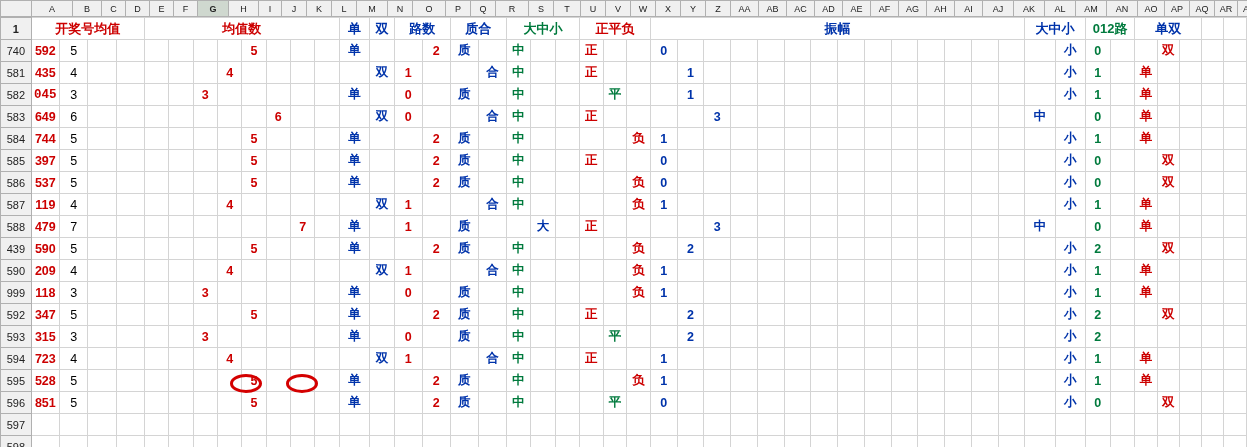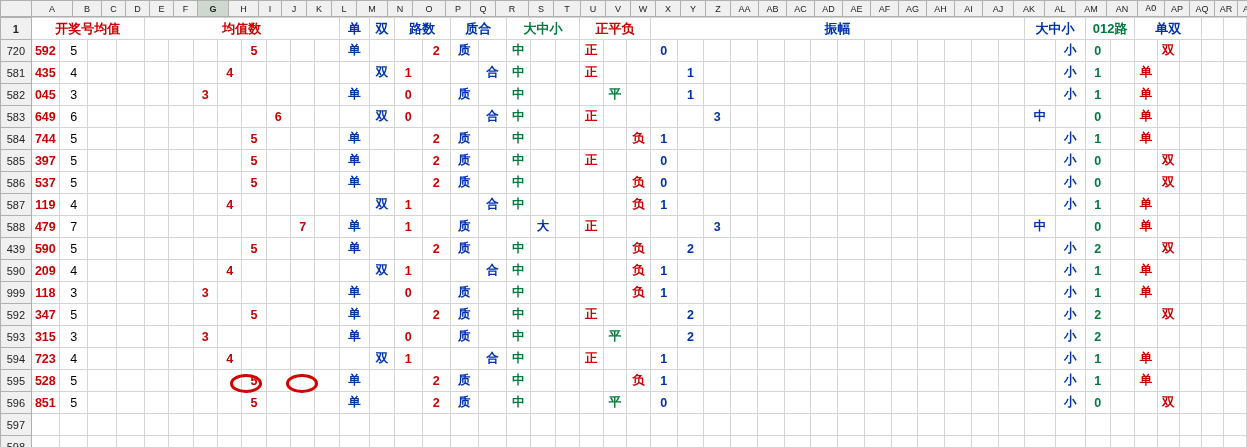--- a/index.html
+++ b/index.html
@@ -101,21 +101,21 @@
           <td style="width: 25px;">AE</td>
           <td style="width: 25px;">AF</td>
           <td style="width: 25px;">AG</td>
           <td style="width: 25px;">AH</td>
           <td style="width: 25px;">AI</td>
           <td style="width: 28px;">AJ</td>
           <td style="width: 28px;">AK</td>
           <td style="width: 28px;">AL</td>
           <td style="width: 28px;">AM</td>
           <td style="width: 28px;">AN</td>
-          <td style="width: 24px; font-family: Liberation Mono, monospace;">AO</td>
+          <td style="width: 24px;">AO</td>
           <td style="width: 22px;">AP</td>
           <td style="width: 22px;">AQ</td>
           <td style="width: 20px;">AR</td>
           <td style="width: 20px;">AS</td>
         </tr>
       </tbody>
   </table>
 
   <table class="grid">
     <tbody id="grid-body">
@@ -130,21 +130,21 @@
           <td class="sepL" colspan="3" style="width: 68px; color: rgb(0, 122, 61); font-weight: bold;">大中小</td>
           <td class="sepL" colspan="3" style="width: 66px; color: rgb(204, 0, 0); font-weight: bold;">正平负</td>
           <td class="sepL" colspan="14" style="width: 353px; color: rgb(0, 51, 170); font-weight: bold;">振幅</td>
           <td class="sepL" colspan="2" style="width: 56px; color: rgb(0, 51, 170); font-weight: bold;">大中小</td>
           <td class="sepL" colspan="2" style="width: 46px; color: rgb(0, 122, 61); font-weight: bold;">012路</td>
           <td class="sepL" colspan="3" style="width: 62px; color: rgb(0, 51, 170); font-weight: bold;">单双</td>
           <td style="width: 20px;"></td>
           <td style="width: 20px;"></td>
         </tr>
         <tr>
-          <td class="rh" style="width: 28px;">720</td>
+          <td class="rh" style="width: 28px;">740</td>
           <td class="b-red" style="width: 38px;">592</td>
           <td class="plain" style="width: 26px;">5</td>
           <td style="width: 21px;"></td>
           <td style="width: 21px;"></td>
           <td class="b-red" style="width: 21px;"></td>
           <td class="b-red" style="width: 21px;"></td>
           <td class="b-red" style="width: 28px;"></td>
           <td class="b-red" style="width: 27px;"></td>
           <td class="b-red" style="width: 20px;">5</td>
           <td class="b-red" style="width: 22px;"></td>
@@ -231,21 +231,21 @@
           <td class="b-green sepL" style="width: 24px;">1</td>
           <td style="width: 22px;"></td>
           <td class="b-red sepL" style="width: 22px;">单</td>
           <td class="b-red" style="width: 20px;"></td>
           <td style="width: 20px;"></td>
           <td style="width: 20px;"></td>
           <td style="width: 20px;"></td>
         </tr>
         <tr>
           <td class="rh" style="width: 28px;">582</td>
-          <td class="b-red" style="width: 38px;">045</td>
+          <td class="b-red" style="width: 38px; font-family: Liberation Mono, monospace;">045</td>
           <td class="plain" style="width: 26px;">3</td>
           <td style="width: 21px;"></td>
           <td style="width: 21px;"></td>
           <td class="b-red" style="width: 21px;"></td>
           <td class="b-red" style="width: 21px;"></td>
           <td class="b-red" style="width: 28px;">3</td>
           <td class="b-red" style="width: 27px;"></td>
           <td class="b-red" style="width: 20px;"></td>
           <td class="b-red" style="width: 22px;"></td>
           <td class="b-red" style="width: 22px;"></td>

